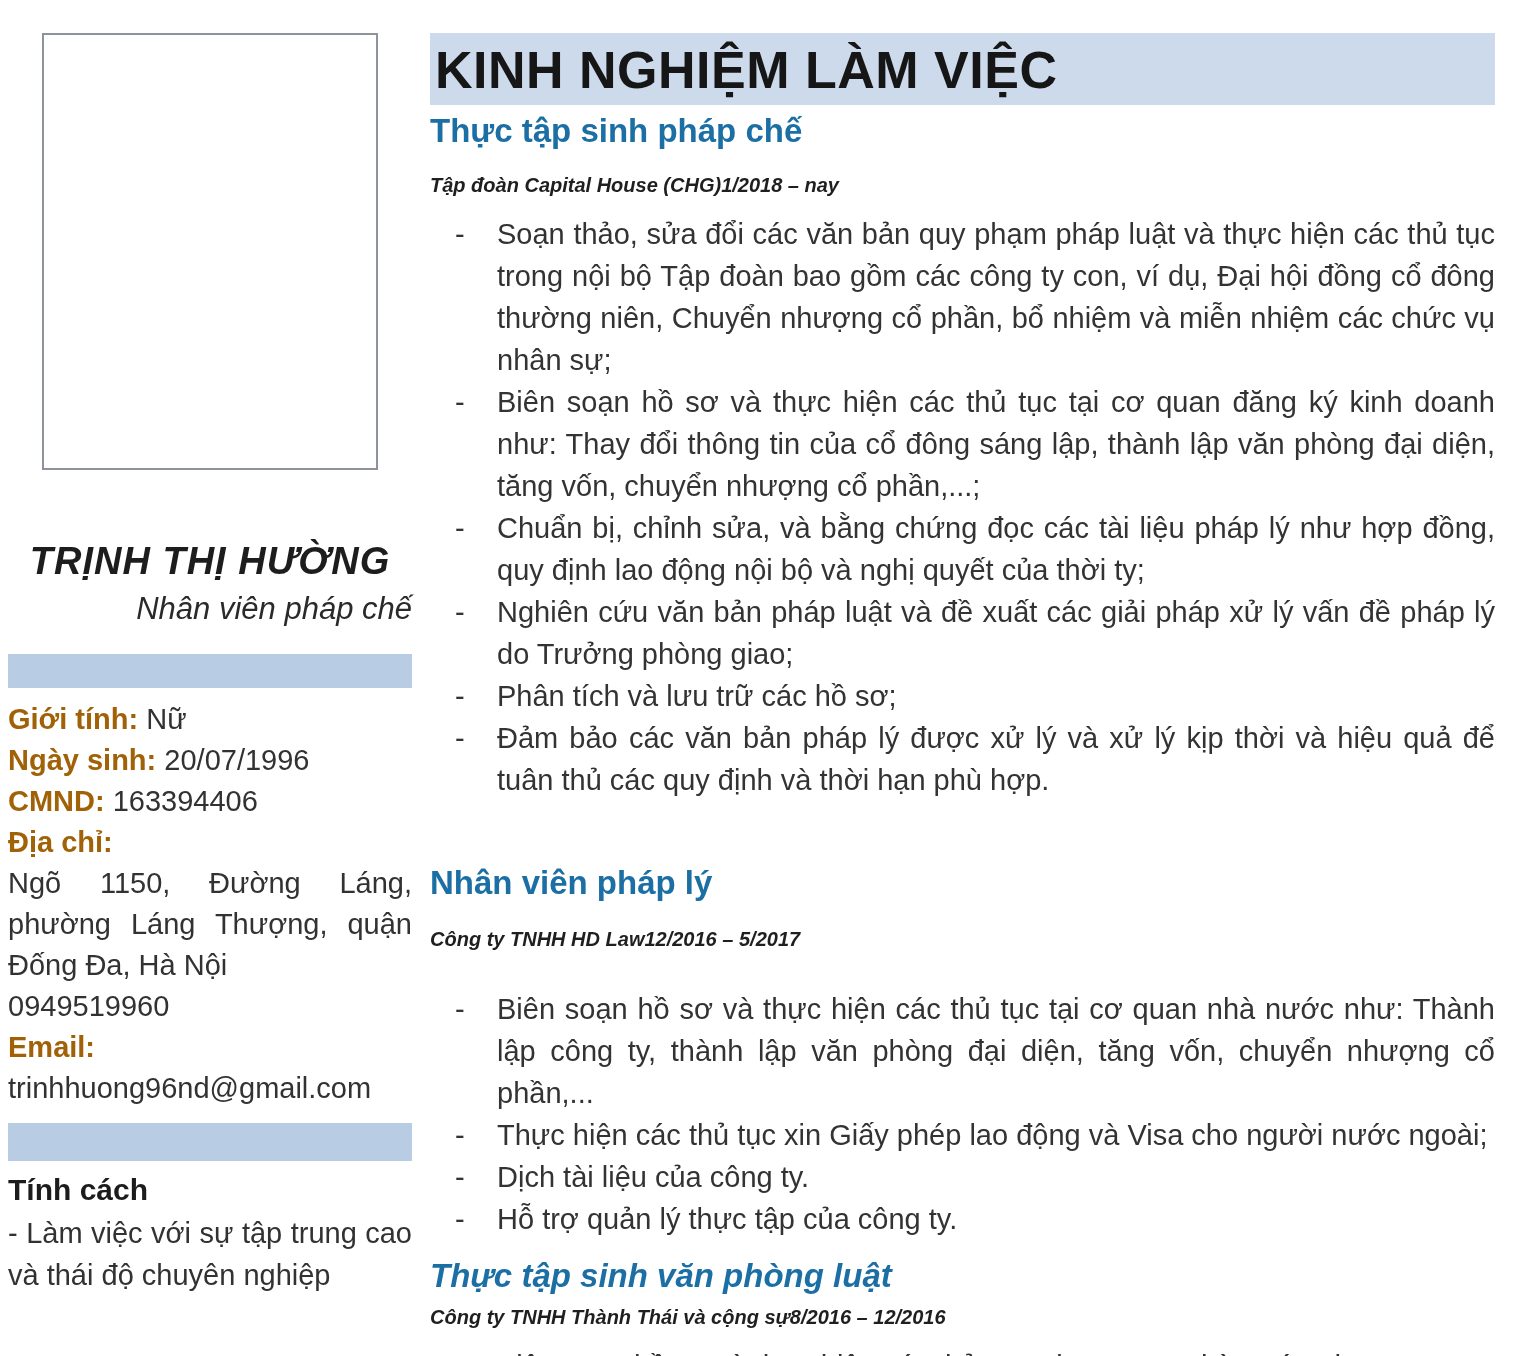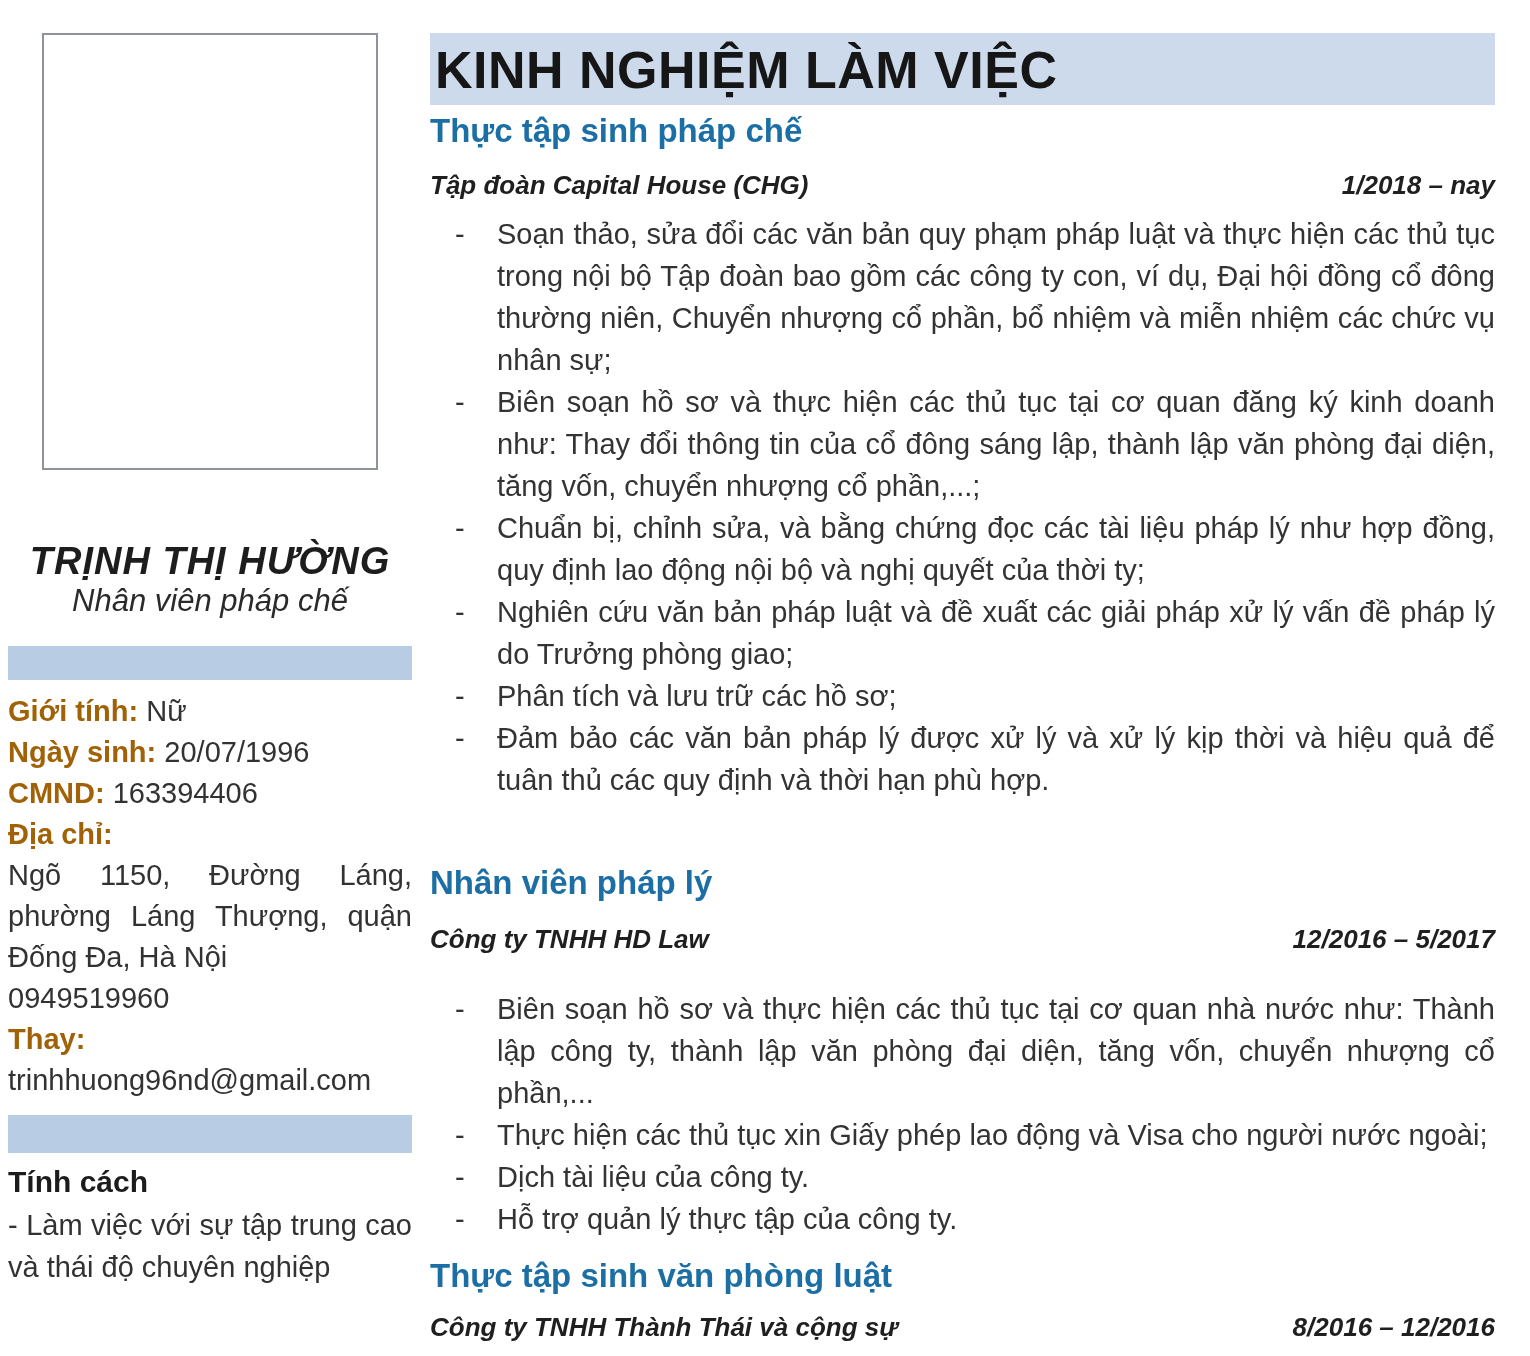--- a/index.html
+++ b/index.html
@@ -5,45 +5,45 @@
   html,body{margin:0;padding:0;}
   body{
     width:1530px;height:1356px;overflow:hidden;position:relative;
     background:#ffffff;color:#333;
     font-family:"Liberation Sans", sans-serif;
   }
   
   .sidebar{position:absolute;left:8px;top:0;width:404px;}
   .photo{width:332px;height:433px;border:2px solid #8d929b;margin:33px 0 0 34px;background:#fff;}
   .name{margin-top:70px;text-align:center;font-size:38px;font-weight:700;color:#1d1d1d;letter-spacing:1px;white-space:nowrap;font-style:italic;}
-  .jobtitle{text-align:center;font-style:italic;font-size:31px;color:#2a2a2a;}
+  .jobtitle{margin-top:8px;text-align:right;font-style:italic;font-size:31px;color:#2a2a2a;}
   .bar{height:34px;background:#b8cce3;margin-top:27px;}
   .bar2{margin-top:14px;height:38px;}
   .info{margin-top:11px;font-size:29px;line-height:41px;color:#323232;}
   .info b{color:#a16207;}
   .irow.block b{display:block;}
   .irow.block span{display:block;text-align:justify;}
   .ph{margin-top:7px;font-size:30px;font-weight:700;color:#1c1c1c;line-height:44px;}
   .ptext{font-size:29px;line-height:42px;text-align:justify;color:#323232;}
   
   .main{position:absolute;left:430px;top:0;width:1065px;}
   .header-bar{margin-top:33px;height:72px;background:#ccdaec;}
   .header-bar span{display:block;font-size:52px;font-weight:700;color:#161616;letter-spacing:0.5px;line-height:74px;padding-left:5px;white-space:nowrap;}
   .job{margin-top:4px;}
   .job .role{font-size:33px;font-weight:700;color:#1c6fa4;line-height:44px;margin-bottom:13px;}
-  .company-row{display:flex;justify-content:space-between;font-size:26px;font-weight:700;font-style:italic;color:#1f1f1f;line-height:38px;margin-bottom:9px;}
+  .company-row{display:flex;justify-content:flex-start;font-size:20px;font-weight:700;font-style:italic;color:#1f1f1f;line-height:38px;margin-bottom:9px;}
   .bullets{margin-top:2px;}
   .bullet{display:flex;font-size:29px;line-height:42px;color:#333;}
   .bullet .dash{flex:0 0 42px;padding-left:25px;}
   .bullet .btext{flex:1;text-align:justify;}
   .job:nth-child(2){margin-top:60px;}
   .job:nth-child(2) .bullets{margin-top:30px;}
   .job:nth-child(2) .role{margin-bottom:15px;}
   .job:nth-child(3){margin-top:14px;}
-  .job:nth-child(3) .role{margin-bottom:10px;}
+  .job:nth-child(3) .role{margin-bottom:0;font-style:italic;}
 </style>
 </head>
 <body>
 
 <div class="page">
 
   <aside class="sidebar">
     <div class="photo"></div>
     <div class="name">TRỊNH THỊ HƯỜNG</div>
     <div class="jobtitle">Nhân viên pháp chế</div>
@@ -53,21 +53,21 @@
         <div class="irow"><b>Ngày sinh:</b> <span>20/07/1996</span></div>
         <div class="irow"><b>CMND:</b> <span>163394406</span></div>
         <div class="irow block">
           <b>Địa chỉ:</b>
           <span>Ngõ 1150, Đường Láng, phường Láng Thượng, quận Đống Đa, Hà Nội</span>
         </div>
         <div class="irow block">
           <span>0949519960</span>
         </div>
         <div class="irow block">
-          <b>Thay:</b>
+          <b>Email:</b>
           <span>trinhhuong96nd@gmail.com</span>
         </div>
       </div>
     <div class="bar bar2"></div>
     <div class="ph">Tính cách</div>
     <div class="ptext">- Làm việc với sự tập trung cao và thái độ chuyên nghiệp</div>
   </aside>
 
   <main class="main">
     <div class="header-bar">

